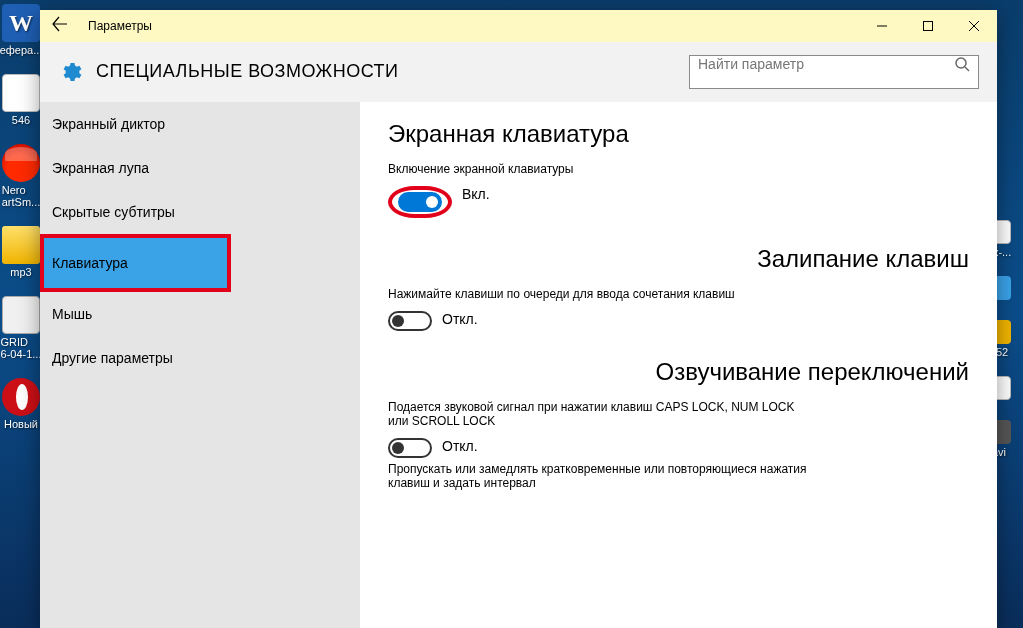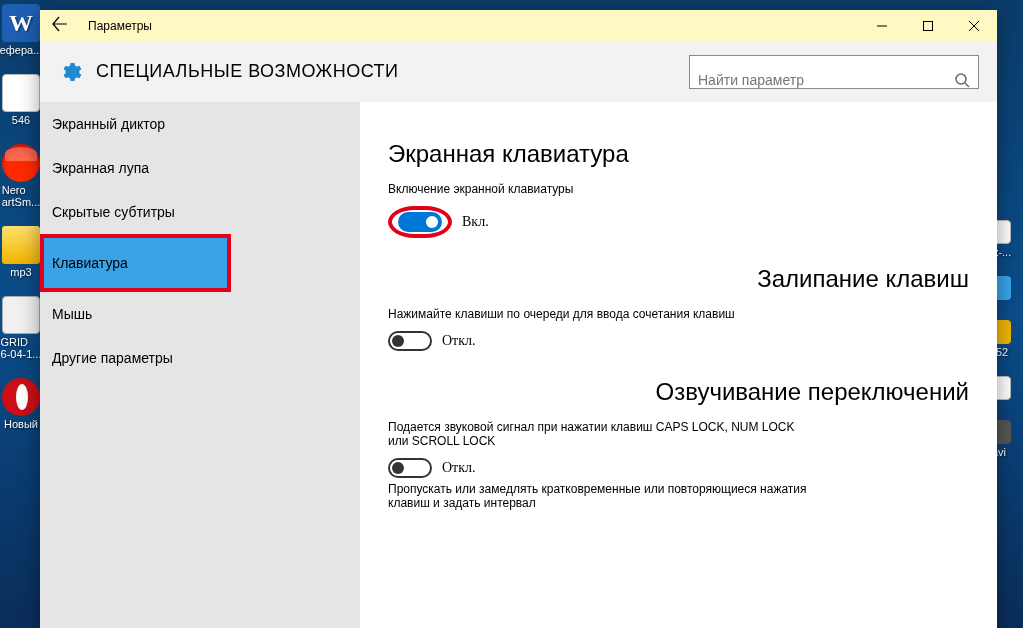--- a/index.html
+++ b/index.html
@@ -115,21 +115,21 @@
   margin-left:14px;
   text-transform:uppercase;
 }
 .search {
   margin-left:auto;
   width:290px;
   height:34px;
   border:1px solid #8a8a8a;
   background:#fff;
   display:flex;
-  align-items:flex-end;
+  align-items:flex-start;
   padding:0 8px;
   font-size:14px;
   color:#777;
 }
 .search svg{margin-left:auto;color:#666;}
 
 .body {
   flex:1;
   display:flex;
   background:#fff;
@@ -157,31 +157,29 @@
 .content {
   flex:1;
   padding:18px 28px;
   overflow-y:auto;
   color:#000;
 }
 .content h3 {
   font-size:24px;
   font-weight:400;
   margin-bottom:14px;
-  margin-top:20px;
+  margin-top:0;
 }
 .content h3.later{ margin-top:27px;text-align:right;}
 .caption { font-size:12px; margin-bottom:10px; }
 
 .toggle-row {
   display:flex;
-  align-items:center;
   gap:10px;
   margin-bottom:4px;
-  font-family:Liberation Serif, serif;
 }
 .toggle {
   width:44px;height:20px;border-radius:10px;position:relative;
   cursor:pointer;
 }
 .toggle.off{ border:2px solid #333; background:#fff;}
 .toggle.off::after{ content:""; position:absolute; left:2px; top:2px; width:12px;height:12px;border-radius:50%; background:#333;}
 .toggle.on{ background:#0078d7; border:2px solid #0078d7;}
 .toggle.on::after{ content:""; position:absolute; right:2px; top:2px; width:12px;height:12px;border-radius:50%; background:#fff;}
 .toggle-ring {

